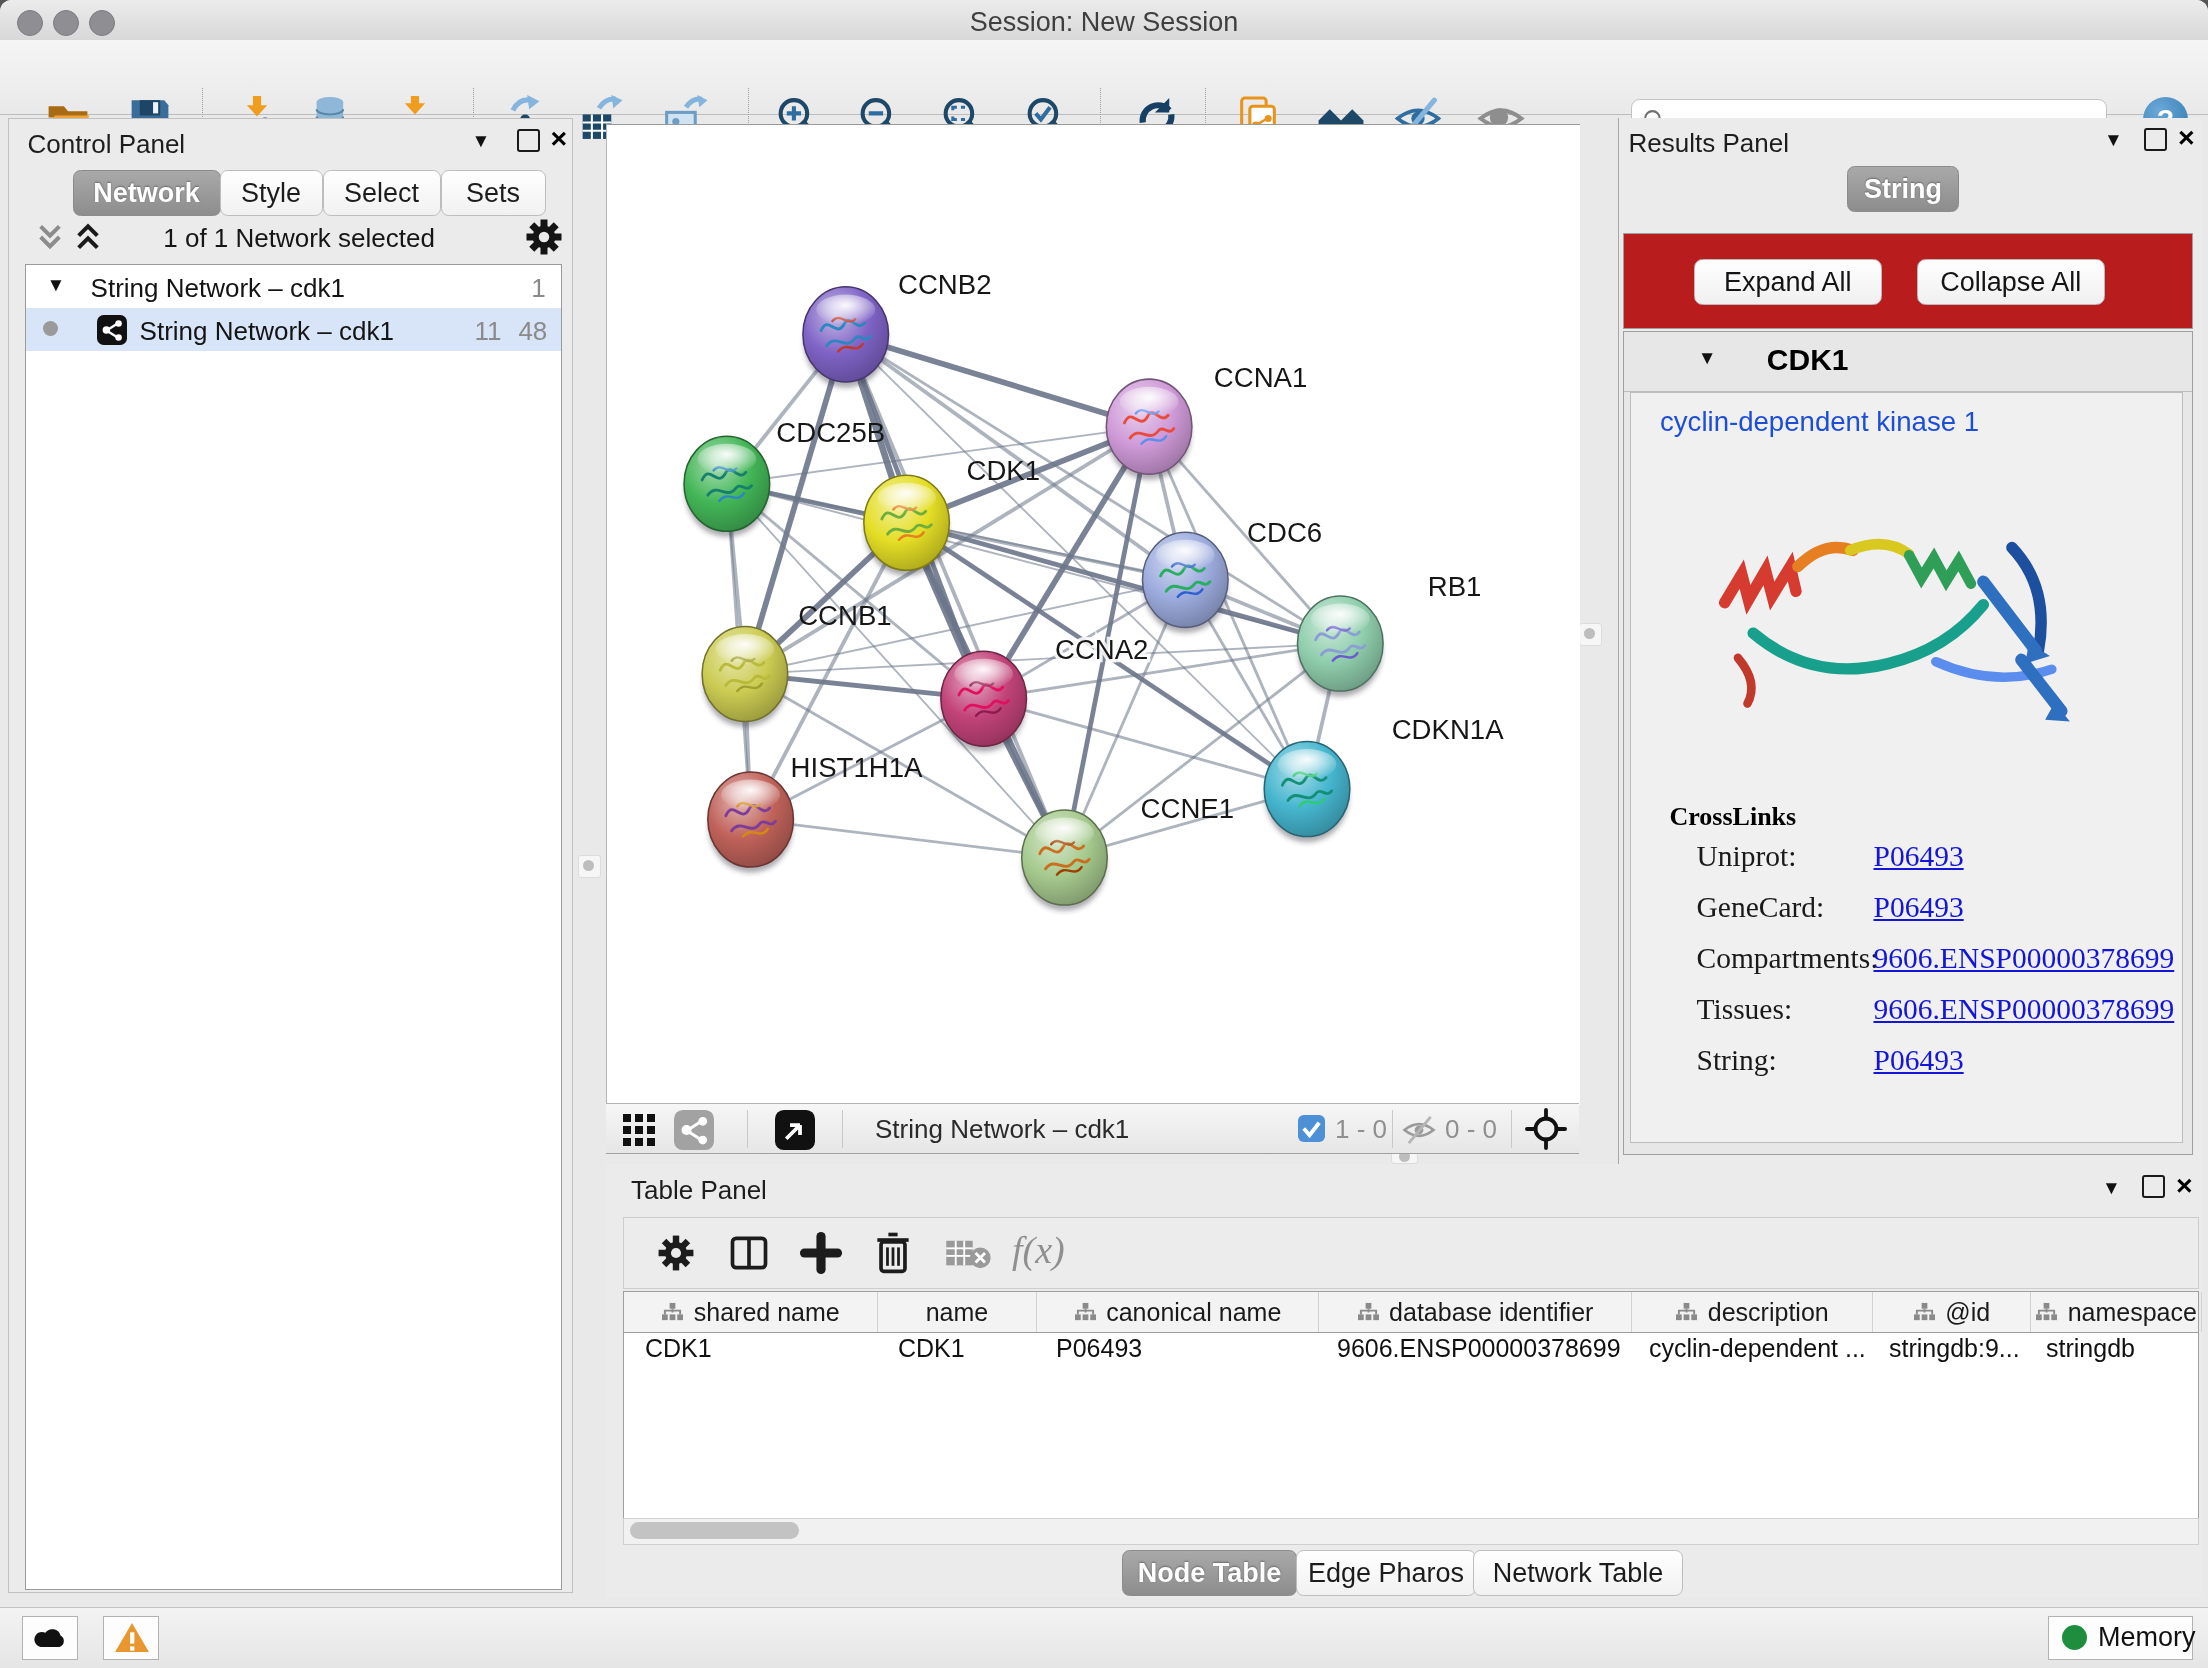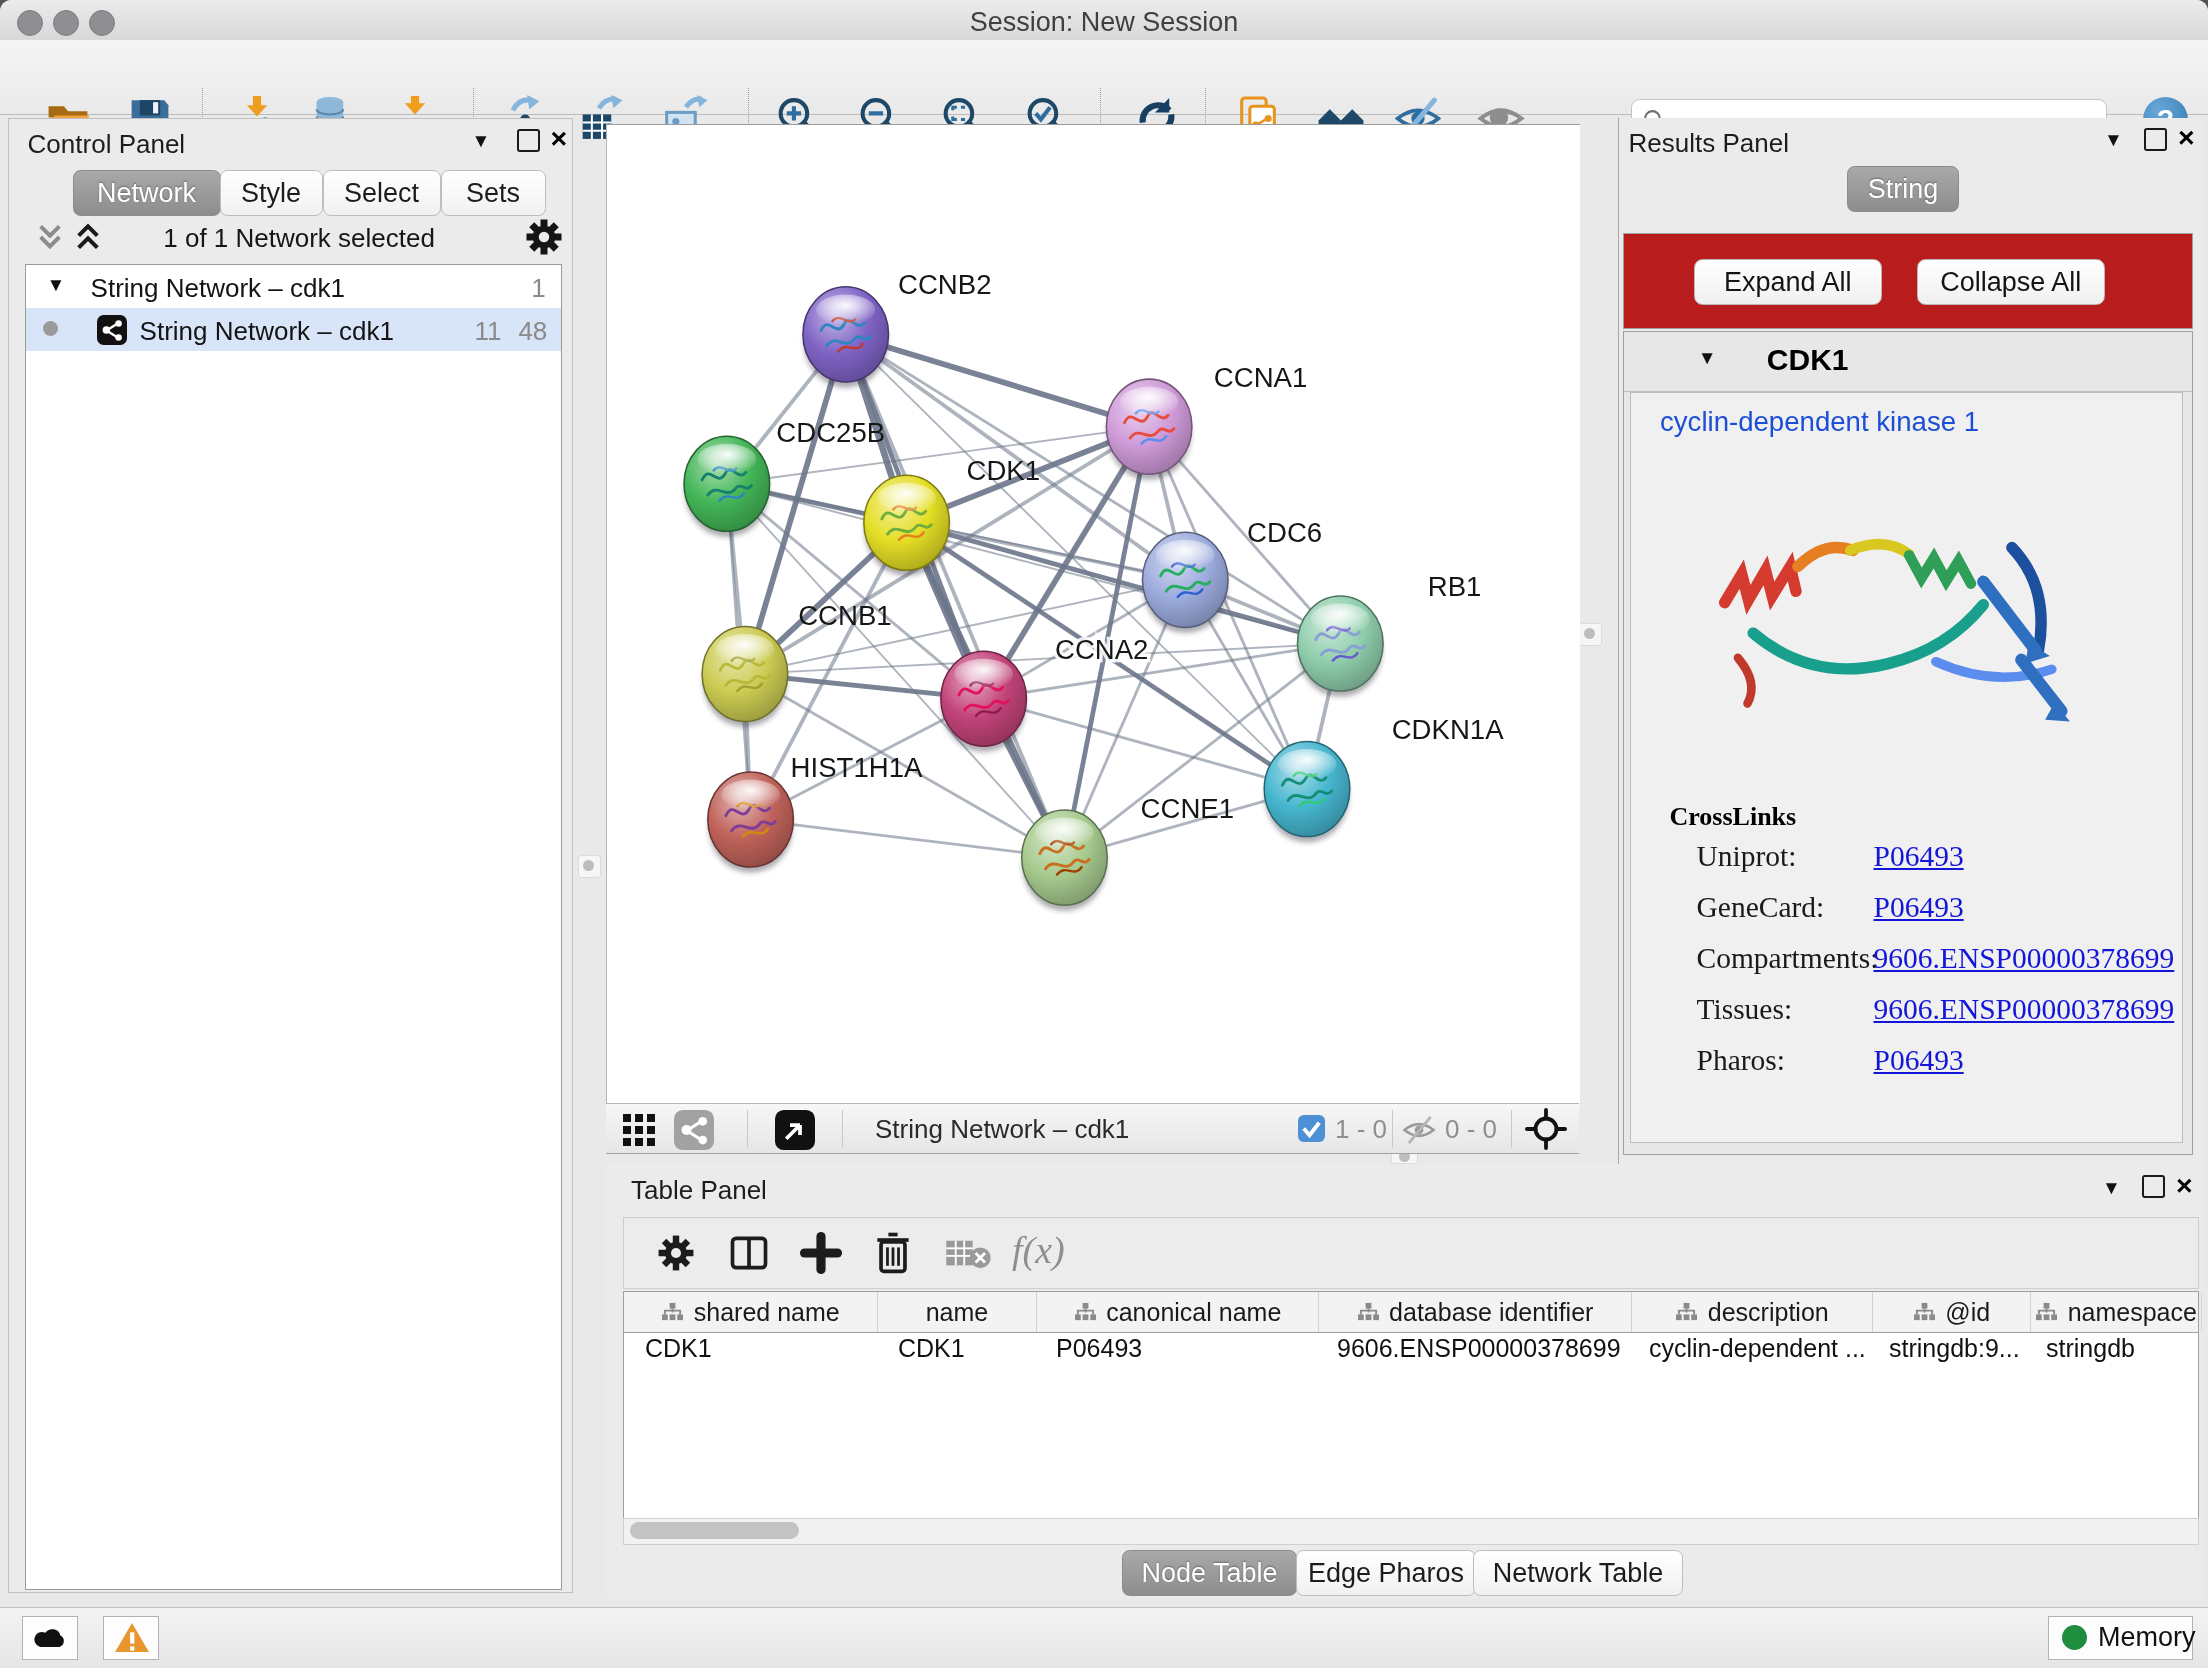--- a/index.html
+++ b/index.html
@@ -24,21 +24,21 @@
     background:radial-gradient(circle at 35% 30%,#6aa8d8,#2f77ad);color:#fff;font-weight:bold;
     font-size:28.5px;text-align:center;line-height:45px;}
   
   .panel-title{font-size:26px;color:#1d1d1d;}
   .sqbtn{width:19px;height:19px;border:2.9px solid #1a1a1a;border-radius:2.9px;}
   .xbtn{font-size:28.5px;font-weight:bold;line-height:23px;}
   .tri{font-size:19px;color:#111;}
   .tab{position:absolute;height:44px;border:1px solid #bdbdbd;background:linear-gradient(#ffffff,#f1f1f1);
     border-radius:7.6px;text-align:center;font-size:27px;color:#1c1c1c;line-height:44px;}
   .tab.active{background:linear-gradient(#a9a9a9,#8d8d8d);color:#fff;border-color:#8b8b8b;
-    text-shadow:0 -1px 1.9px rgba(0,0,0,.35);}
+    text-shadow:0 -1px 1.9px rgba(0,0,0,.35);font-weight:bold;}
   
   #control-panel{position:absolute;left:7.6px;top:118px;width:563px;height:1473px;
     background:#ebebeb;border:1px solid #c0c0c0;}
   #cp-tree{position:absolute;left:16px;top:145px;width:535px;height:1324px;background:#fff;border:1px solid #9a9a9a;}
   .tree-row{position:relative;height:43px;font-size:26px;color:#141414;}
   .tree-row.selected{background:#d8e5f8;}
   .cnt{position:absolute;color:#8a8a8a;}
   #share-badge{position:absolute;left:71px;top:6.7px;width:30px;height:30px;background:#111;border-radius:6.7px;}
   
   #net-wrap{position:absolute;left:606px;top:124px;width:973px;height:980px;background:#fff;
@@ -655,21 +655,21 @@
               </div>
               <div class="xrow">
                 <span class="xl">Compartments:</span>
   <a class="xv">9606.ENSP00000378699</a>
               </div>
               <div class="xrow">
                 <span class="xl">Tissues:</span>
   <a class="xv">9606.ENSP00000378699</a>
               </div>
               <div class="xrow">
-                <span class="xl">Pharos:</span>
+                <span class="xl">String:</span>
   <a class="xv">P06493</a>
               </div>
             </div>
         </div>
       </div>
     </div>
   </div>
 
   <div id="table-panel">
     <div class="abs panel-title" style="left:25px;top:11.4px">Table Panel</div>

